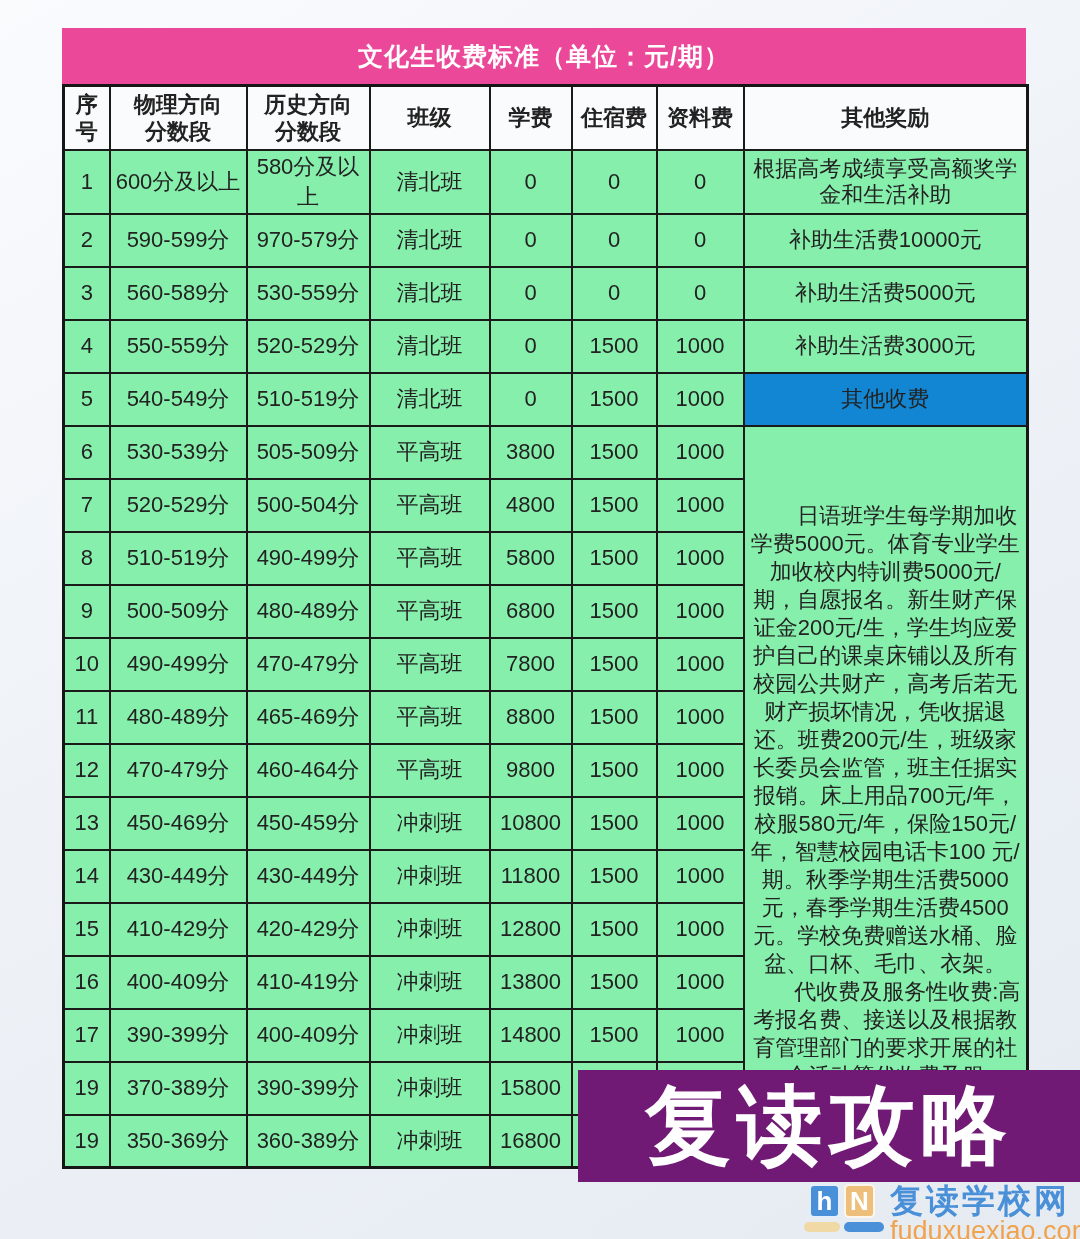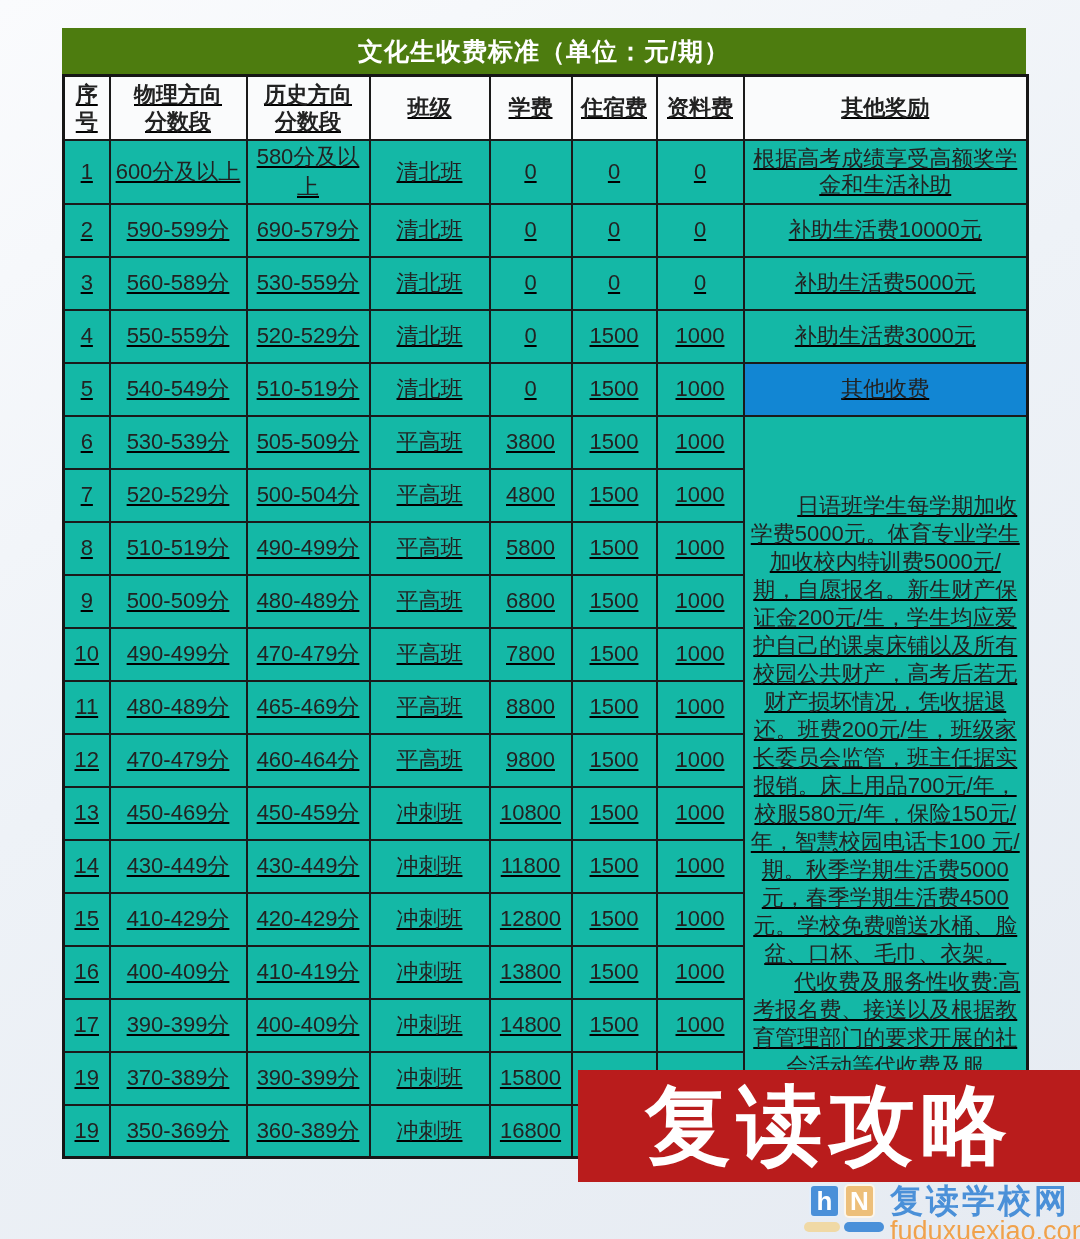--- a/index.html
+++ b/index.html
@@ -7,29 +7,28 @@
     width:1080px; height:1239px;
     position:relative;
     overflow:hidden;
     background:linear-gradient(150deg,#fafbfd 0%,#eef2f7 45%,#e6ebf2 100%);
     font-family:"Liberation Sans","DejaVu Sans",sans-serif;
   }
 
   
   .panel { position:absolute; left:62px; top:28px; width:964px; }
   .title-bar {
-    height:46px; background:#4d7c0f; color:#ffffff;
+    height:56px; background:#ec4899; color:#ffffff;
     display:flex; align-items:center; justify-content:center;
     font-size:25px; font-weight:bold; letter-spacing:1px;
   }
   table.fee {
     border-collapse:collapse; table-layout:fixed;
-    width:964px; background:#14b8a6;
+    width:964px; background:#86efac;
     border:3px solid #161616;
-    text-decoration:underline;
   }
   table.fee th, table.fee td {
     border:2.4px solid #1a1a1a;
     text-align:center; vertical-align:middle;
     color:#222; padding:0 4px; overflow:hidden;
   }
   table.fee th {
     font-size:22px; font-weight:bold; line-height:27px;
     white-space:pre-line; background:#fafbfc;
   }
@@ -43,21 +42,21 @@
     vertical-align:top; text-align:justify;
     padding:10px 14px 0 14px;
     font-size:23px; line-height:28px; font-weight:500; color:#2a2a2a;
   }
   td.notes-cell p { margin:0; text-indent:2em; }
 
   
   .banner {
     position:absolute; left:578px; top:1070px;
     width:502px; height:112px;
-    background:#b91c1c;
+    background:#701a75;
     display:flex; align-items:center; justify-content:center;
   }
   .banner span {
     color:#ffffff; font-size:86px; font-weight:800;
     letter-spacing:6px; white-space:nowrap;
   }
 
   
   .watermark { position:absolute; left:804px; top:1184px; display:flex; gap:6px; }
   .wm-icon { position:relative; width:80px; height:52px; flex:0 0 auto; }
@@ -113,21 +112,21 @@
           <td>580分及以上</td>
           <td>清北班</td>
           <td>0</td>
           <td>0</td>
           <td>0</td>
           <td class="reward-cell">根据高考成绩享受高额奖学金和生活补助</td>
         </tr>
         <tr>
           <td>2</td>
           <td>590-599分</td>
-          <td>690-579分</td>
+          <td>970-579分</td>
           <td>清北班</td>
           <td>0</td>
           <td>0</td>
           <td>0</td>
           <td class="reward-cell">补助生活费10000元</td>
         </tr>
         <tr>
           <td>3</td>
           <td>560-589分</td>
           <td>530-559分</td>

